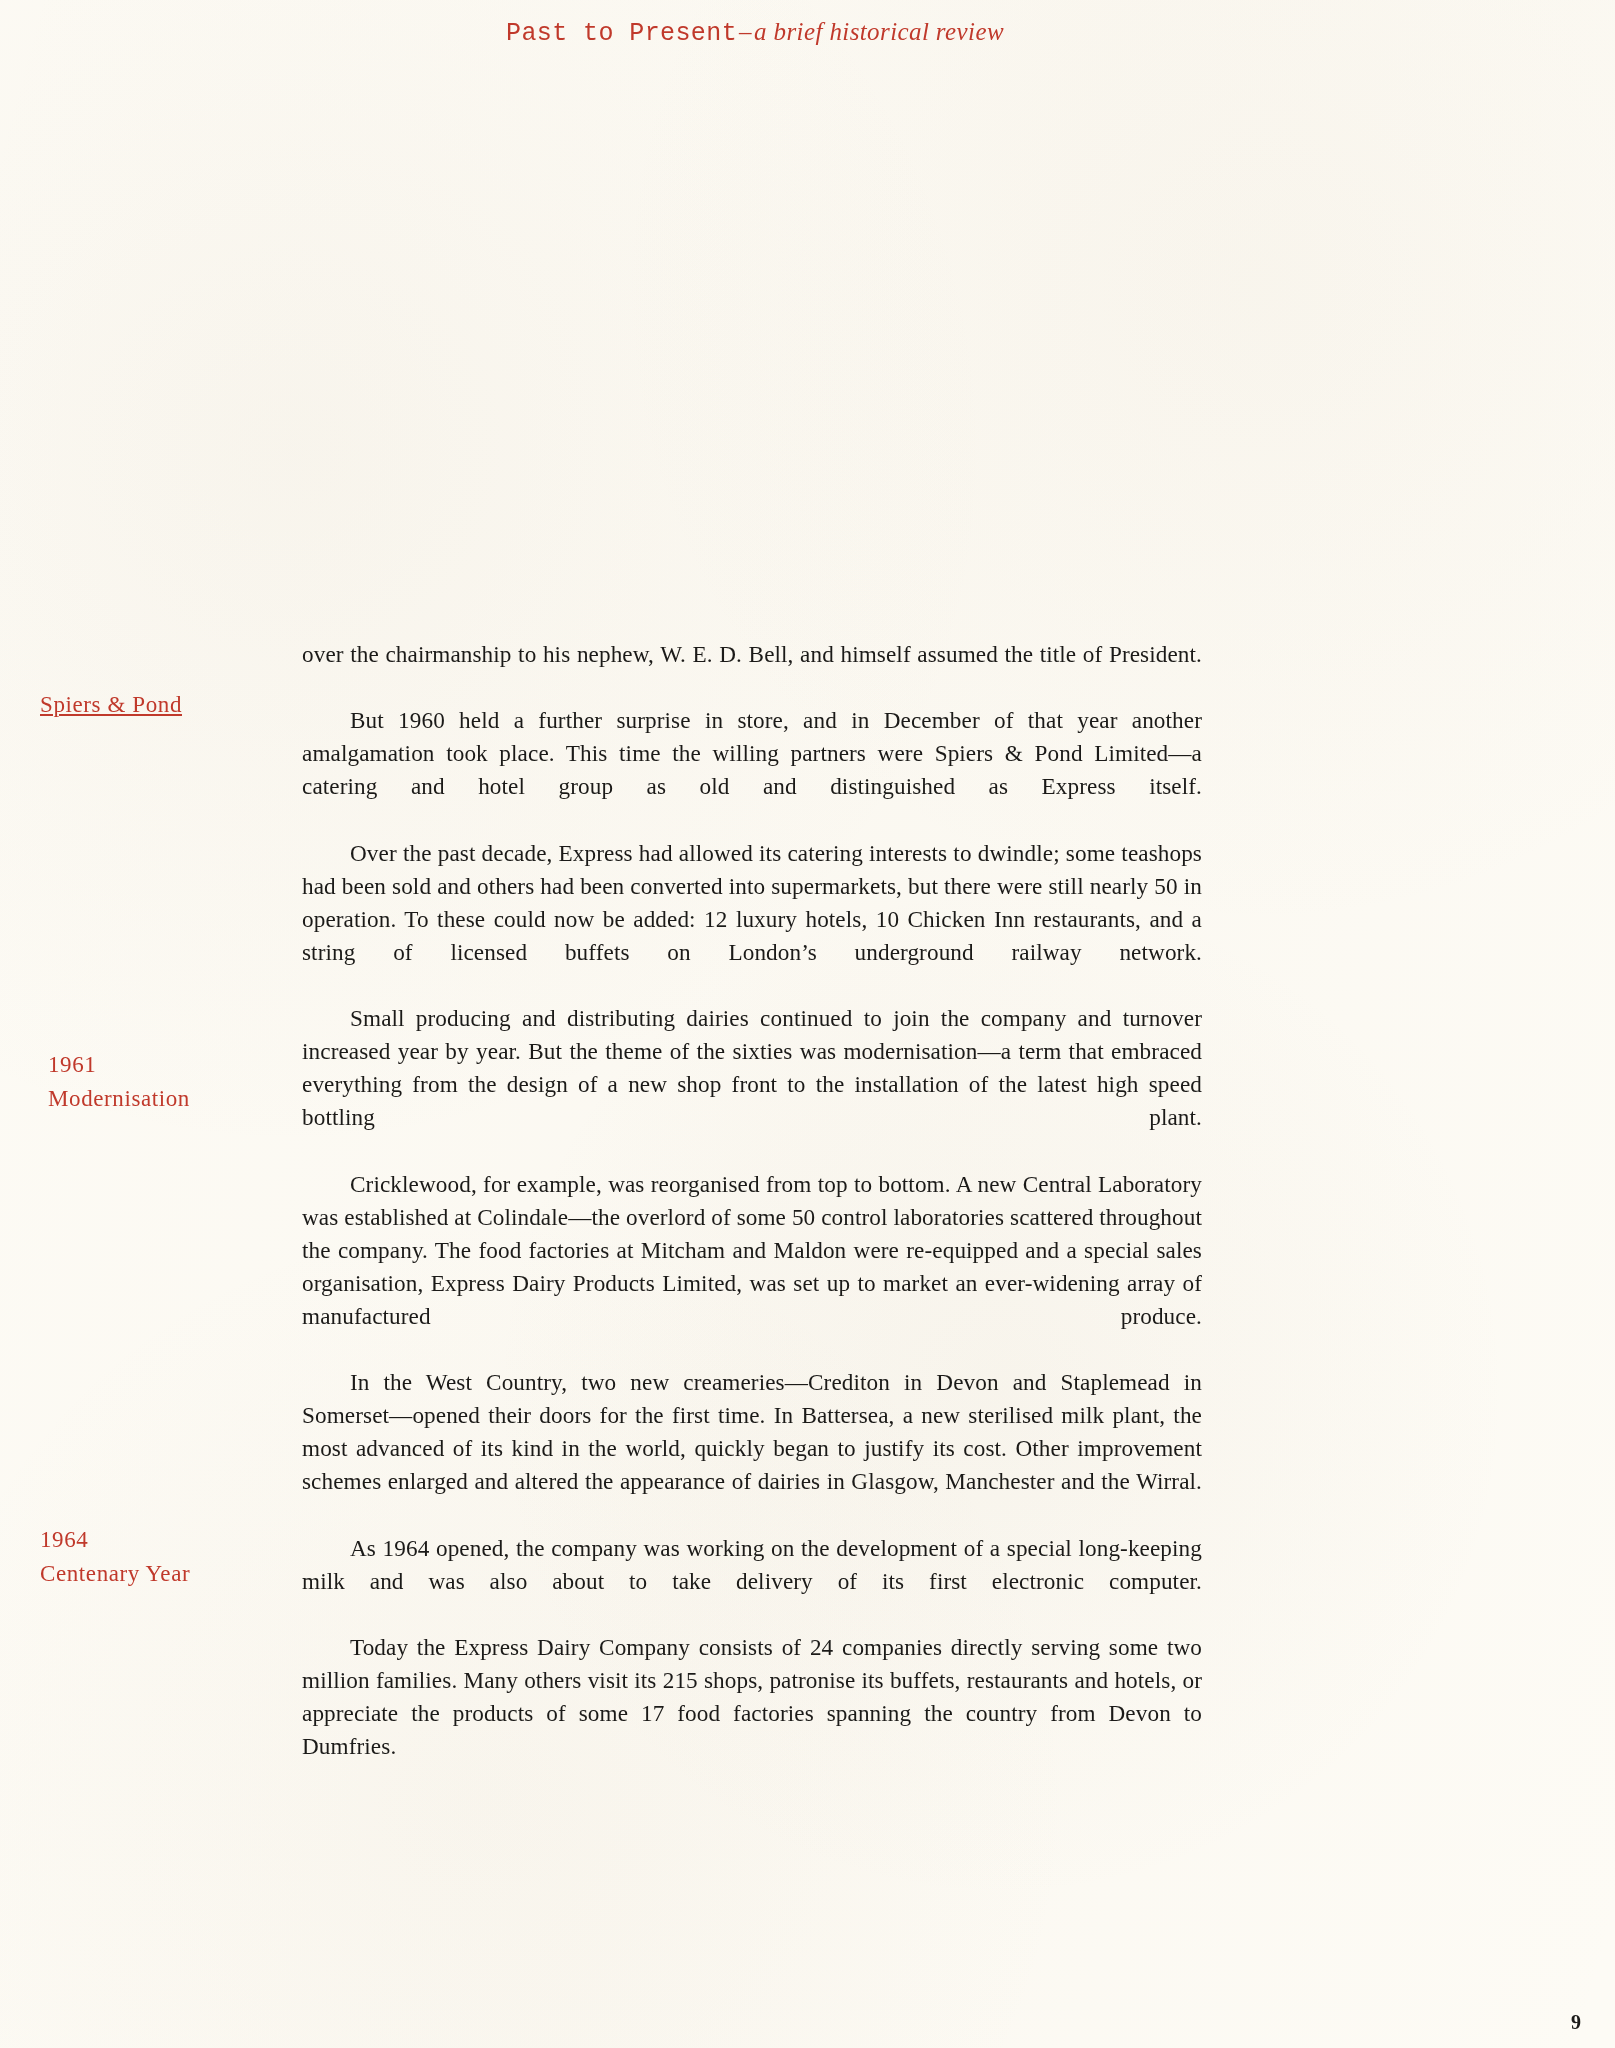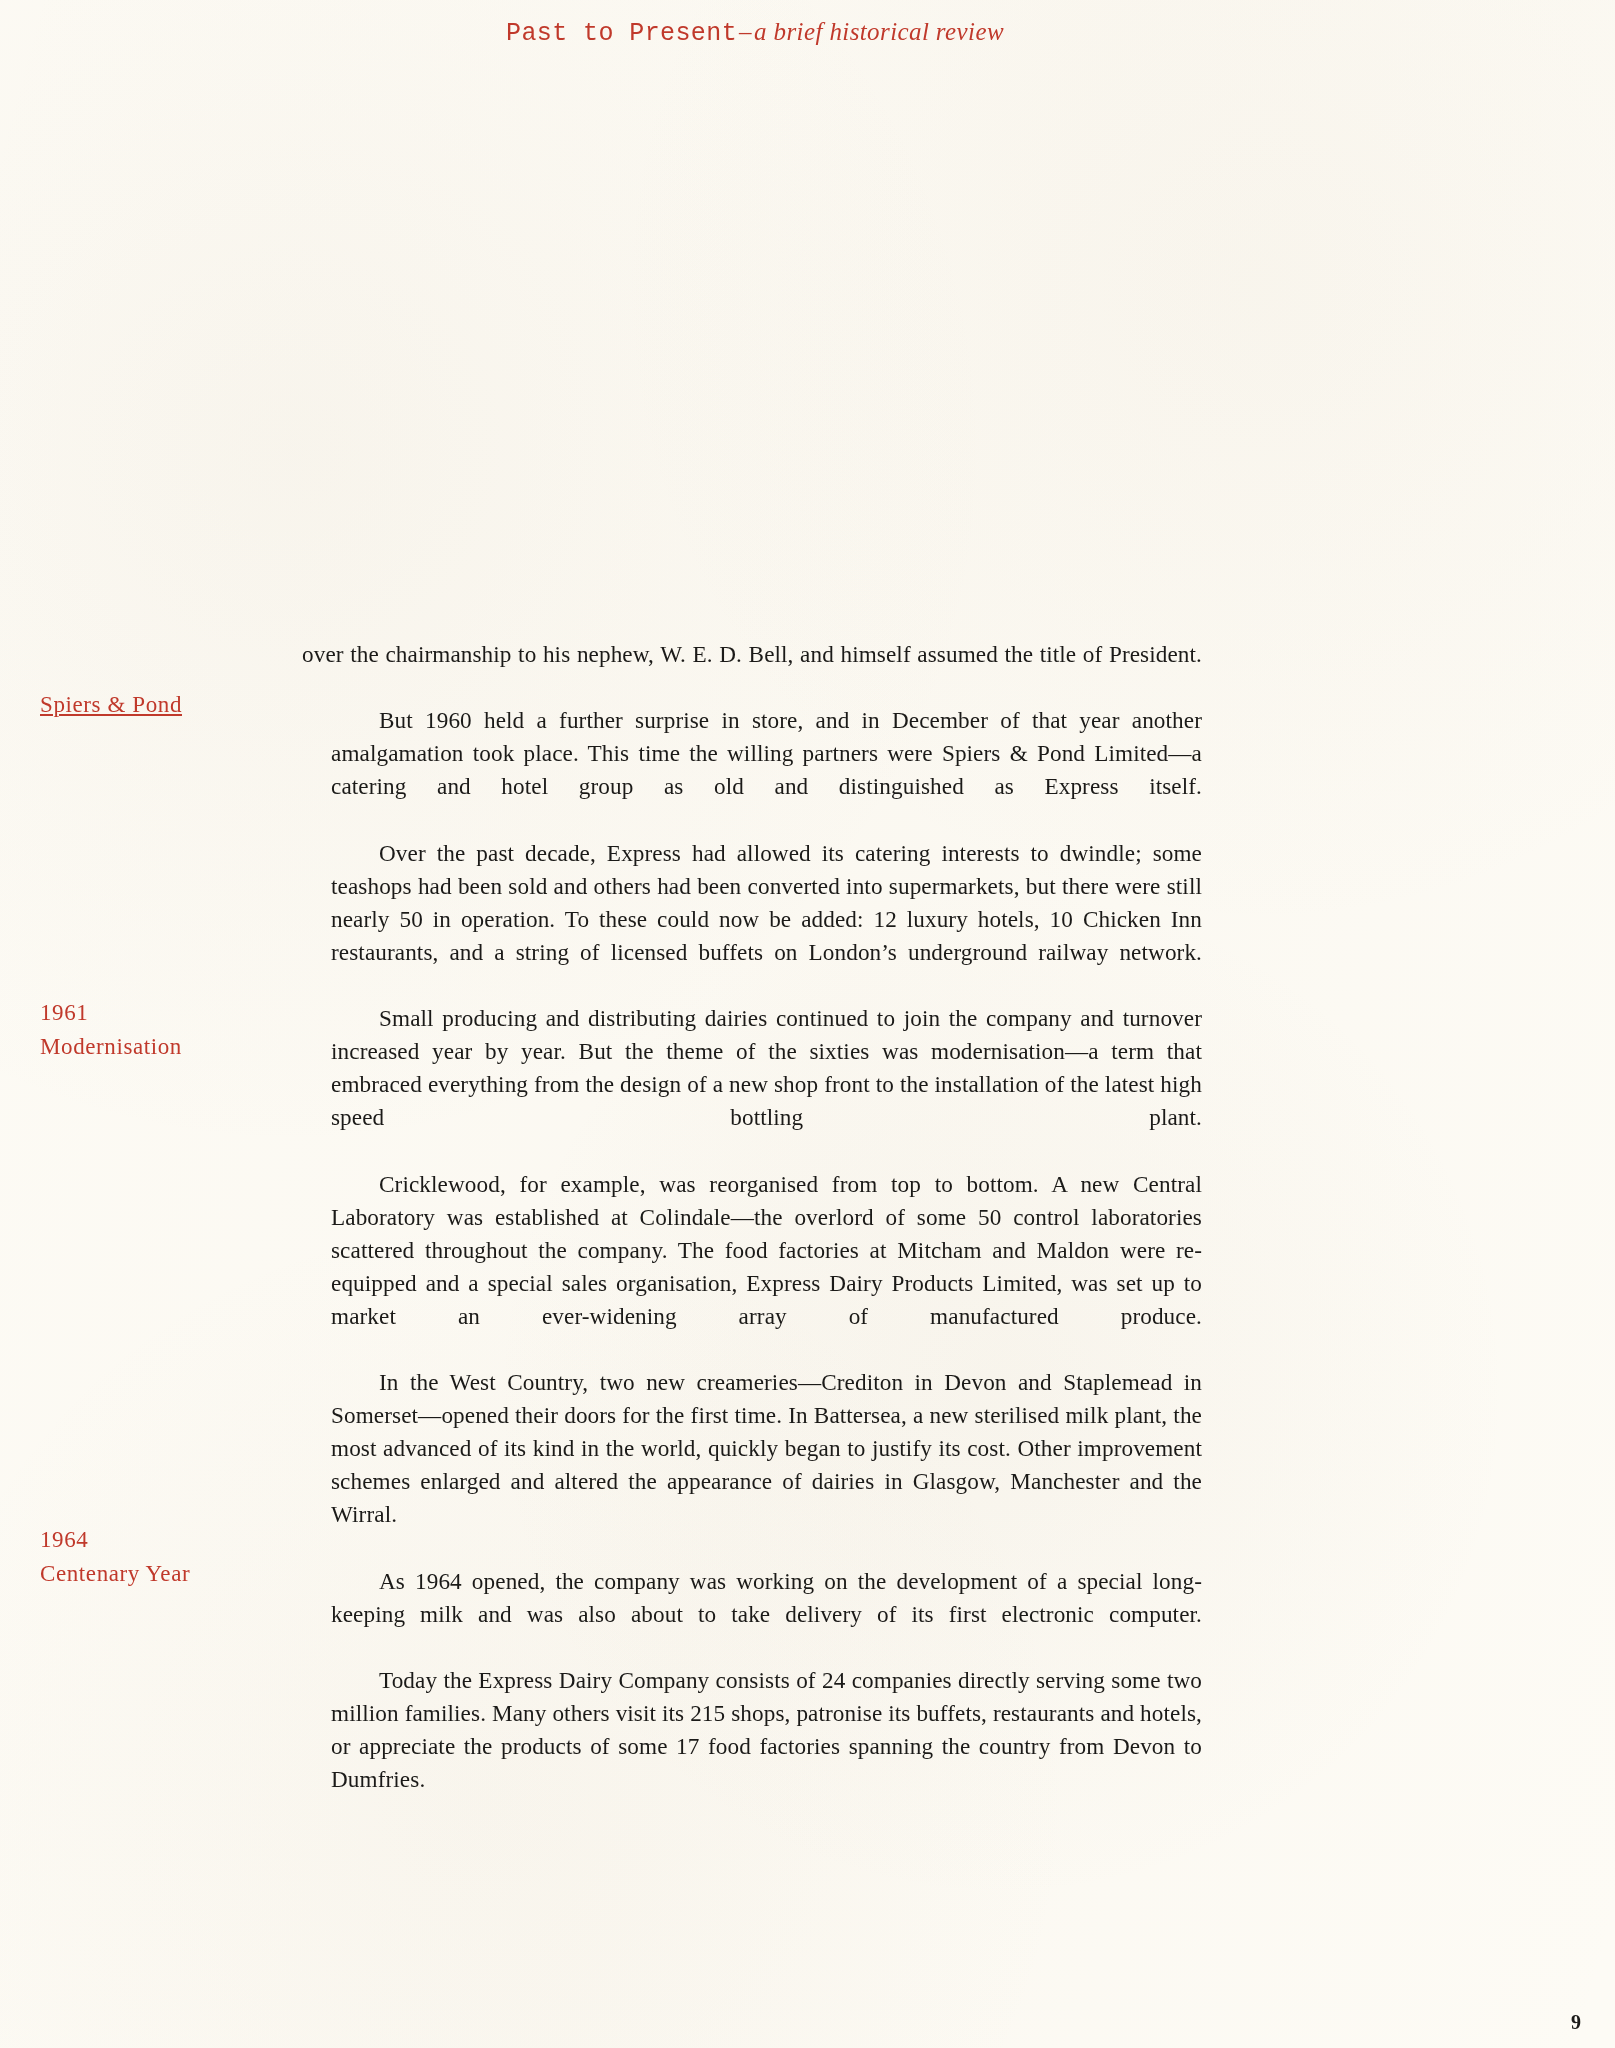--- a/index.html
+++ b/index.html
@@ -55,21 +55,21 @@
     left: 40px;
     width: 250px;
     color: #c0392b;
     font-size: 23px;
     line-height: 34px;
     letter-spacing: 0.6px;
   }
   .margin-note .note-line { display: block; white-space: nowrap; }
 
   #note-spiers      { top: 688px; text-decoration: underline; }
-  #note-1961        { top: 996px; }
+  #note-1961        { top: 1048px; margin-left: 8px; }
   #note-1964        { top: 1523px; }
 
   
   .body-column {
     position: absolute;
     left: 302px;
     top: 638px;
     width: 900px;
     color: #1b1a18;
     font-size: 23.2px;
@@ -77,21 +77,20 @@
     text-align: justify;
     text-justify: inter-word;
     letter-spacing: 0.1px;
   }
   .body-column p {
     margin: 0;
     text-indent: 0;
   }
   .body-column p.indented {
     text-indent: 48px;
-    margin-left: 29px;
   }
   
   .body-column p::after {
     content: "";
     display: inline-block;
     width: 100%;
   }
 
   
   .folio {

